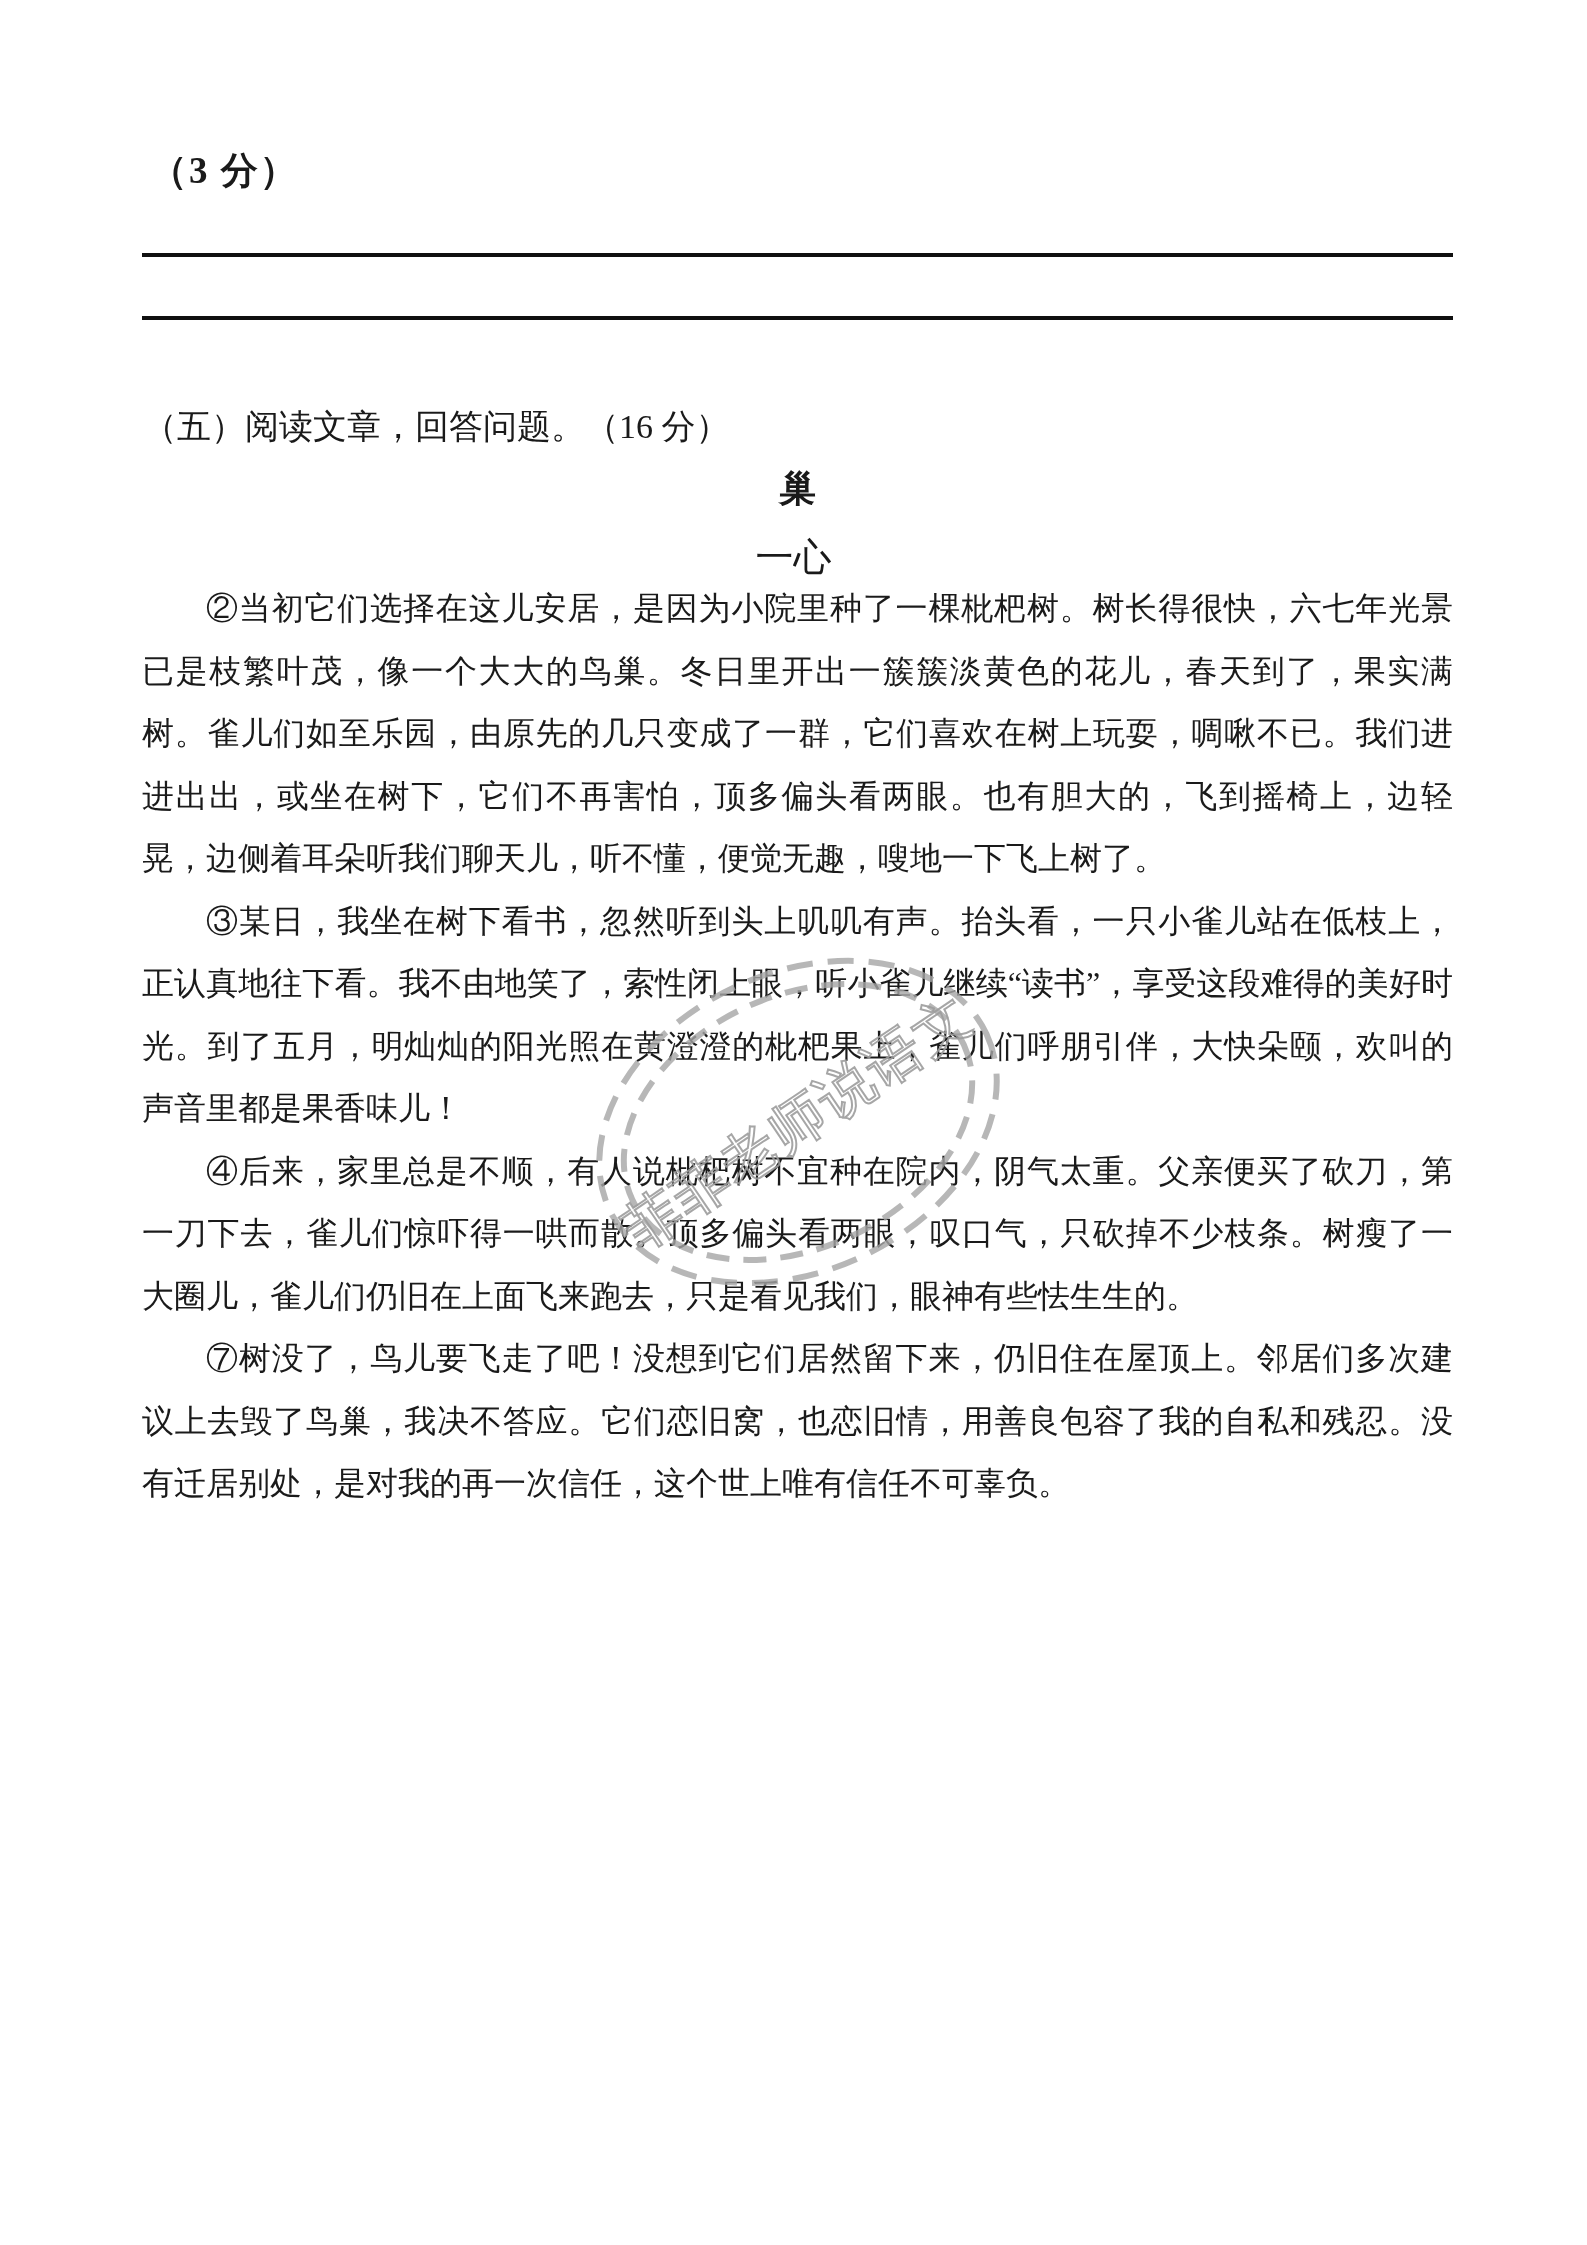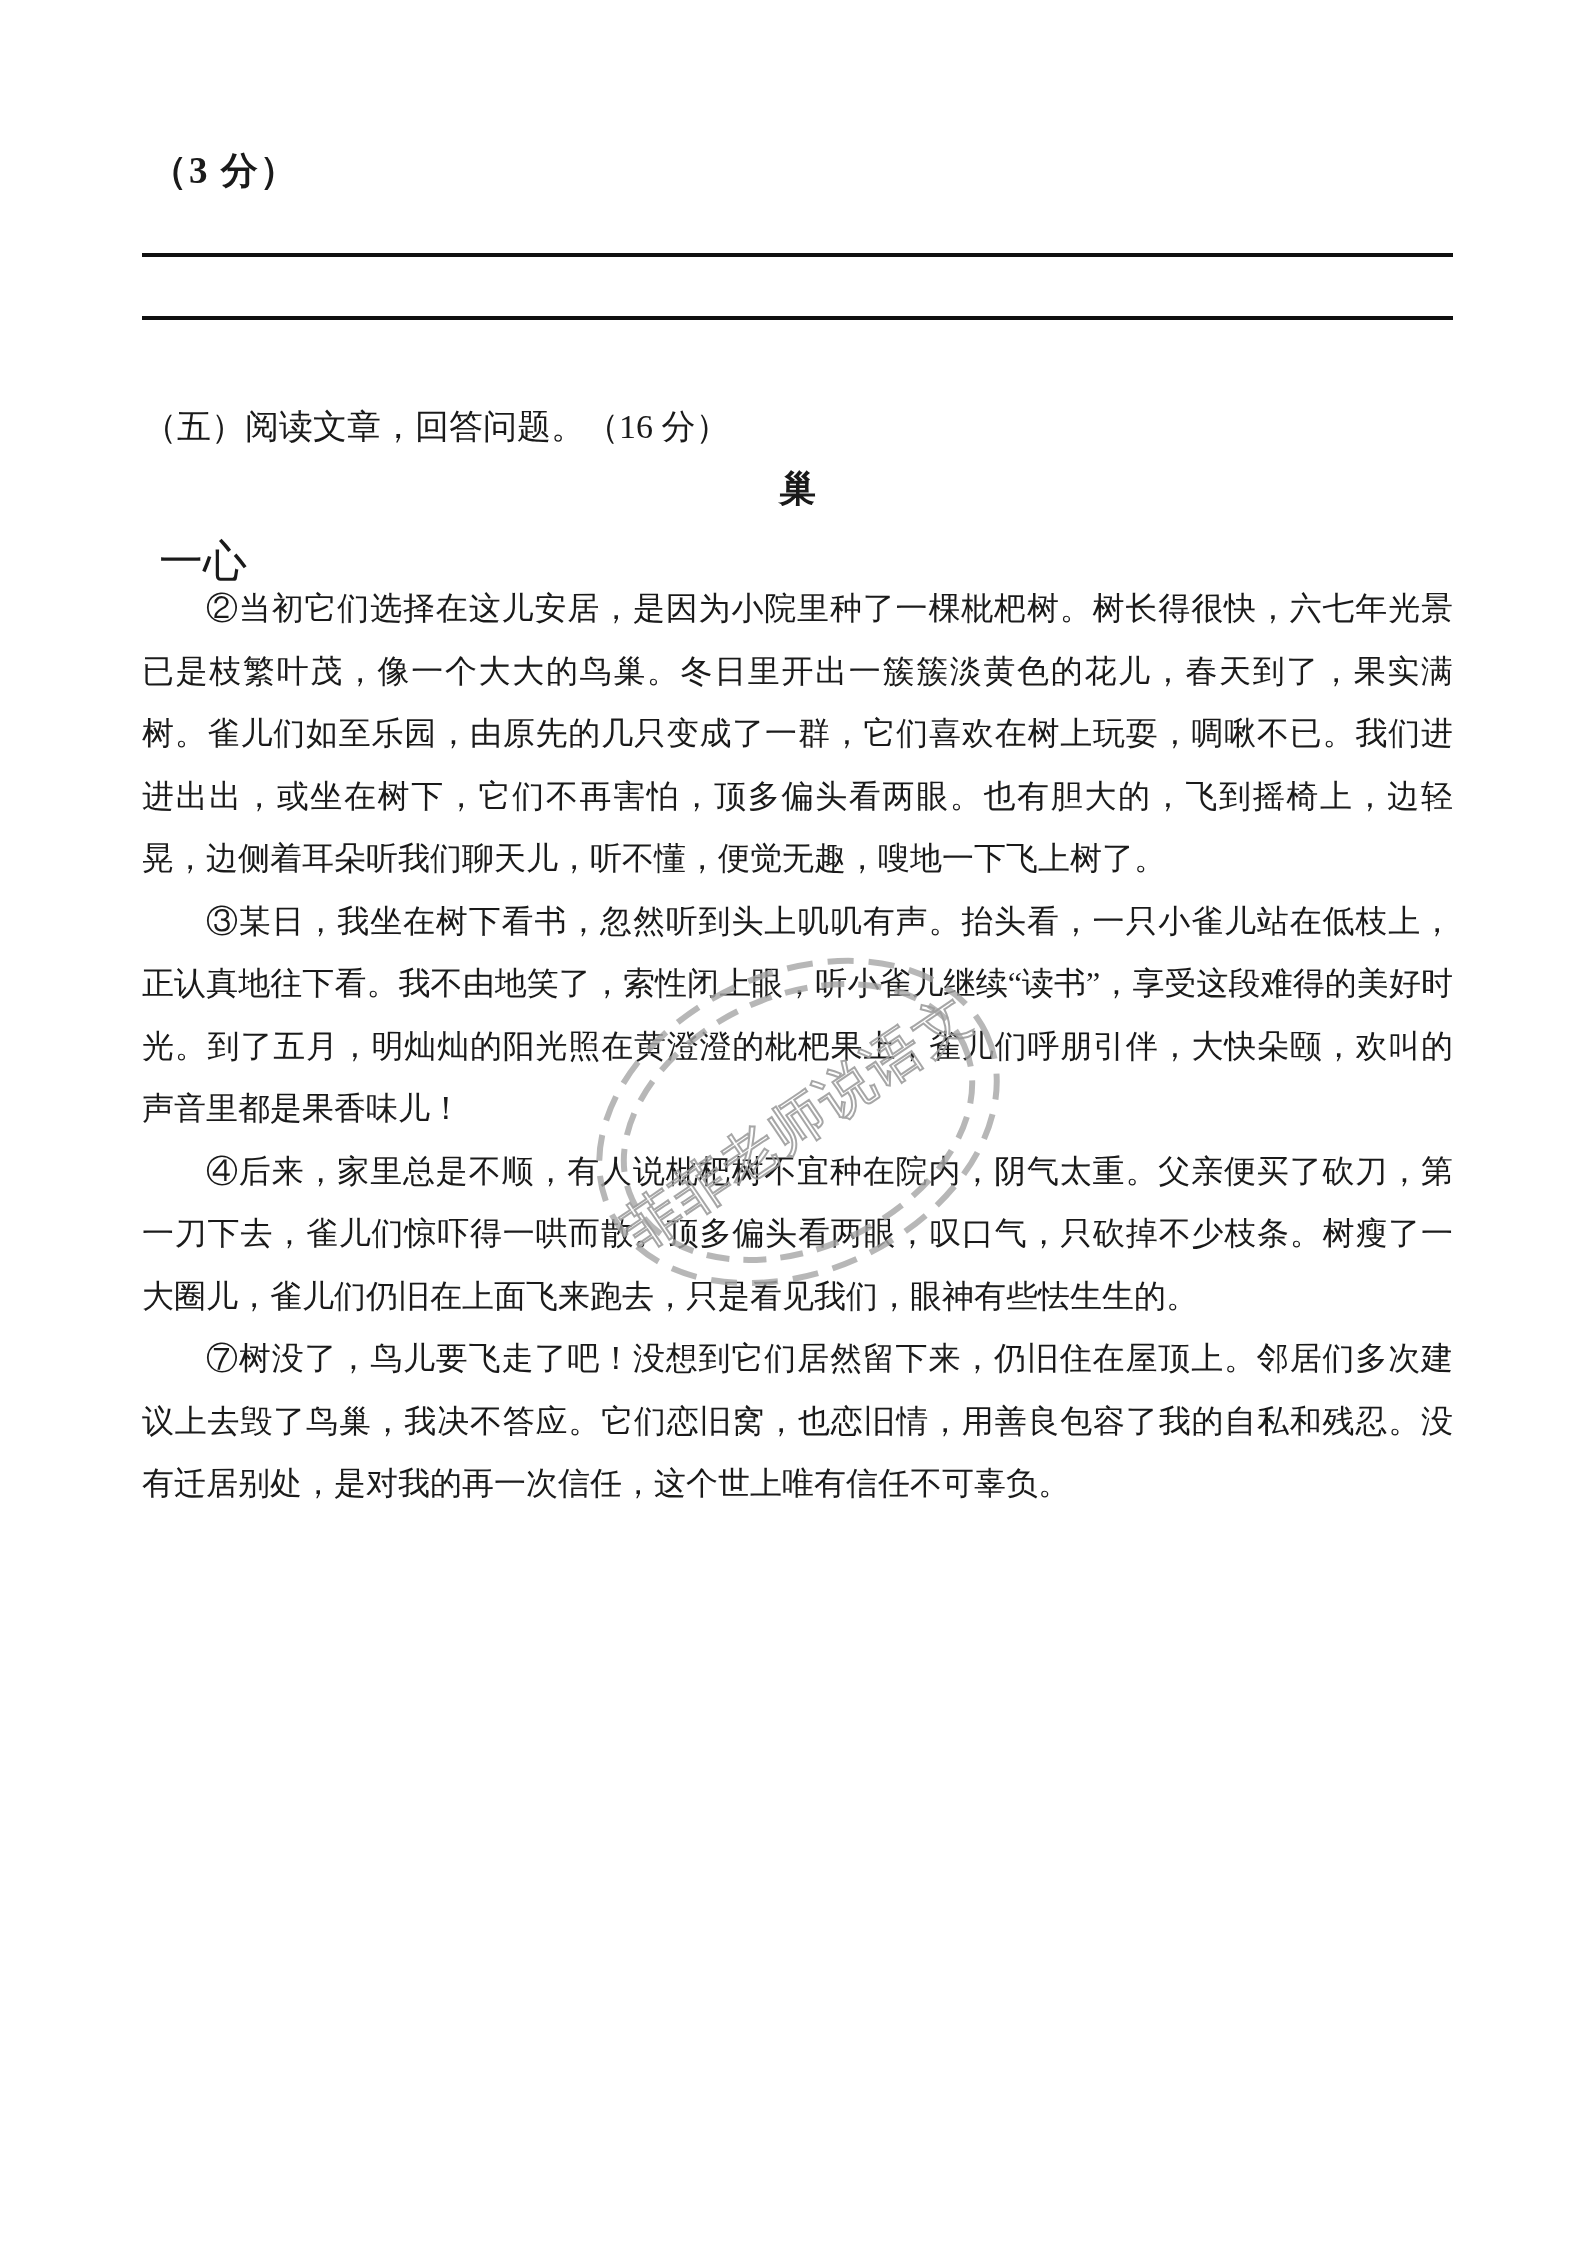--- a/index.html
+++ b/index.html
@@ -41,25 +41,25 @@
     position: absolute;
     left: 142px;
     top: 464px;
     width: 1311px;
     text-align: center;
     font-size: 37px;
     font-weight: bold;
   }
   .article-author {
     position: absolute;
-    left: 159px;
+    left: 138px;
     top: 532px;
     width: 1311px;
-    text-align: left;
-    font-size: 44px;
+    text-align: center;
+    font-size: 38px;
   }
   .article-body {
     position: absolute;
     left: 142px;
     top: 577px;
     width: 1311px;
     font-size: 32px;
     line-height: 62.5px;
     text-align: justify;
     text-justify: inter-ideograph;

